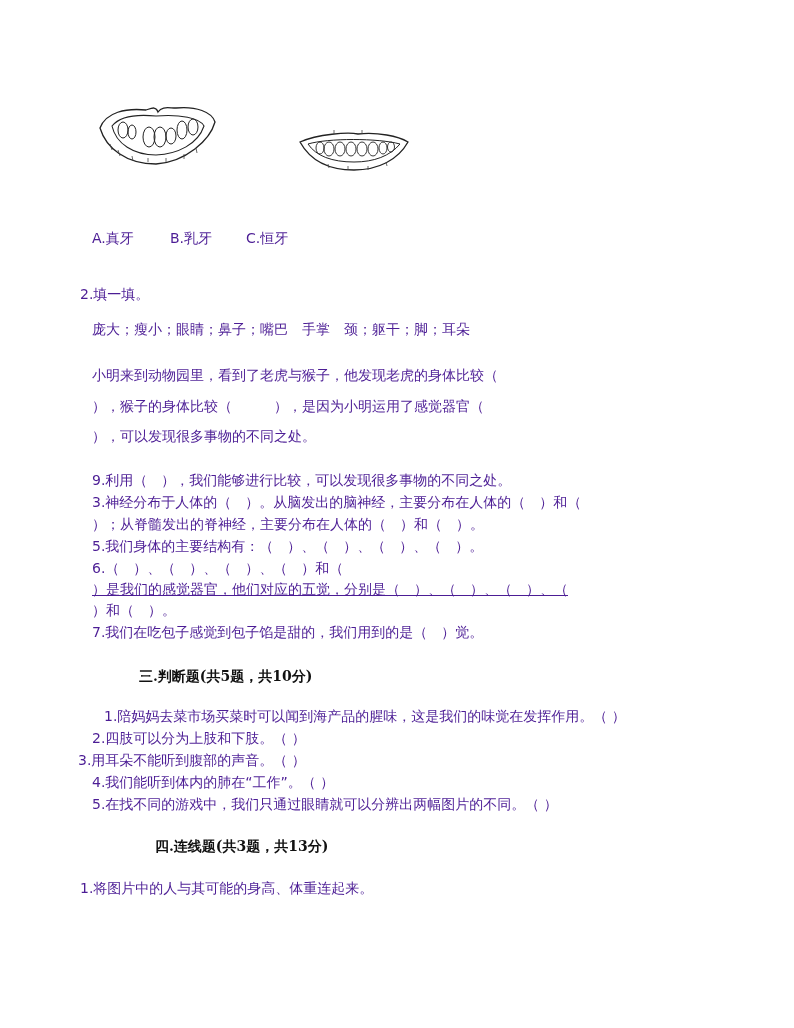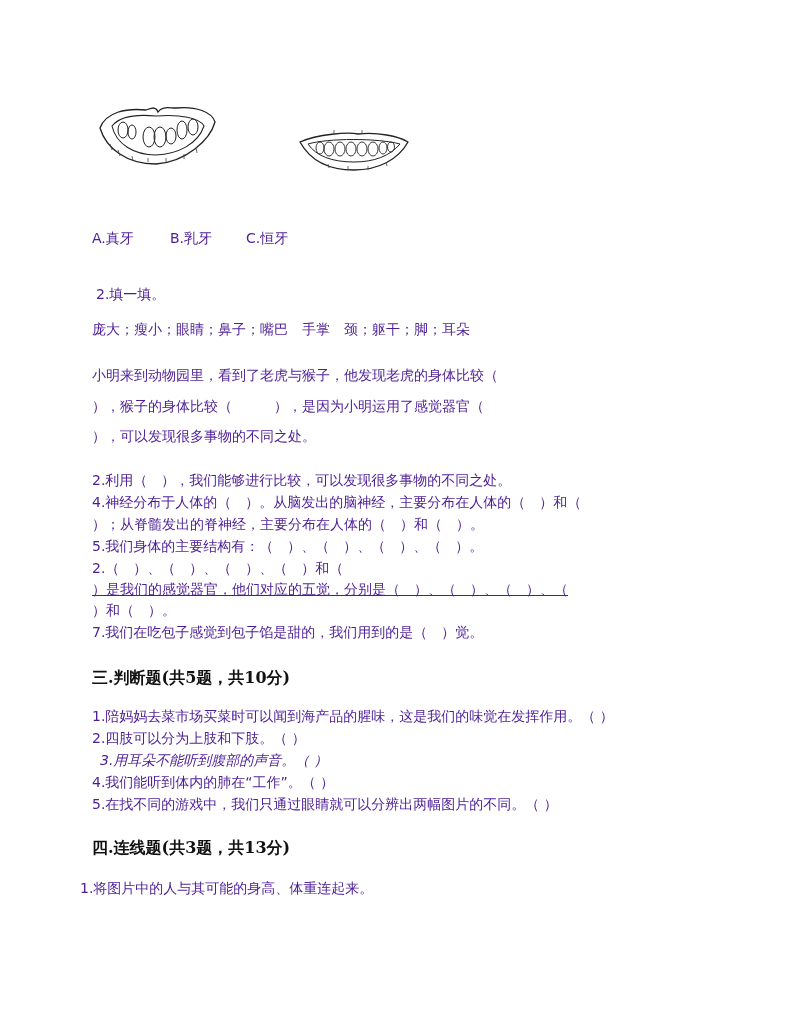--- a/index.html
+++ b/index.html
@@ -1,20 +1,20 @@
 <!DOCTYPE html>
 <html><head>
   <meta charset="utf-8">
   <style>
     * { margin: 0; padding: 0; box-sizing: border-box; }
     html, body { width: 794px; height: 1028px; background: #ffffff; overflow: hidden; }
     body { position: relative; font-family: "DejaVu Sans", "Liberation Sans", sans-serif; color: #111; }
     .abs { position: absolute; white-space: nowrap; }
     .txt { font-size: 14px; line-height: 20px; color: #4c1d95; }
-    .bold { font-weight: bold; font-family: "DejaVu Serif", "Liberation Serif", serif; font-size: 16px; }
+    .bold { font-weight: bold; font-family: "DejaVu Serif", "Liberation Serif", serif; font-size: 14px; margin-left: 47px; }
     svg { display: block; }
   </style>
 </head>
 <body>
 
 <div class="abs" style="left:96px; top:100px; width:122px; height:68px;">
   <svg width="122" height="68" viewBox="0 0 122 68">
     <path d="M4,28 C10,12 30,8 50,10 C56,8 60,6 62,12 C66,6 72,8 80,8 C100,6 116,12 119,22 C114,40 90,62 60,64 C30,64 10,48 4,28 Z" fill="none" stroke="#222" stroke-width="1.3"></path>
     <path d="M16,26 C24,16 40,14 60,16 C84,14 104,18 108,26 C102,44 82,54 60,55 C38,55 20,44 16,26 Z" fill="none" stroke="#222" stroke-width="1.1"></path>
     <g fill="none" stroke="#222" stroke-width="1">
@@ -60,37 +60,37 @@
       <line x1="70" y1="38" x2="70" y2="42"></line>
         <line x1="88" y1="34" x2="89" y2="38"></line>
     </g>
   </svg>
 </div>
 
 <div class="abs txt" style="left:92px; top:228px;">A.真牙</div>
 <div class="abs txt" style="left:170px; top:228px;">B.乳牙</div>
 <div class="abs txt" style="left:246px; top:228px;">C.恒牙</div>
 
-<div class="abs txt" style="left:96px; top:284px;">2.填一填。</div>
+<div class="abs txt" style="left:80px; top:284px;">2.填一填。</div>
 <div class="abs txt" style="left:92px; top:319px;">庞大；瘦小；眼睛；鼻子；嘴巴　手掌　颈；躯干；脚；耳朵</div>
 
 <div class="abs txt" style="left:92px; top:365px;">小明来到动物园里，看到了老虎与猴子，他发现老虎的身体比较（</div>
 <div class="abs txt" style="left:92px; top:396px;">），猴子的身体比较（　　　），是因为小明运用了感觉器官（</div>
 <div class="abs txt" style="left:92px; top:426px;">），可以发现很多事物的不同之处。</div>
 
-<div class="abs txt" style="left:92px; top:470px;">2.利用（　），我们能够进行比较，可以发现很多事物的不同之处。</div>
-<div class="abs txt" style="left:92px; top:492px;">4.神经分布于人体的（　）。从脑发出的脑神经，主要分布在人体的（　）和（</div>
+<div class="abs txt" style="left:92px; top:470px;">9.利用（　），我们能够进行比较，可以发现很多事物的不同之处。</div>
+<div class="abs txt" style="left:92px; top:492px;">3.神经分布于人体的（　）。从脑发出的脑神经，主要分布在人体的（　）和（</div>
 <div class="abs txt" style="left:92px; top:514px;">）；从脊髓发出的脊神经，主要分布在人体的（　）和（　）。</div>
 <div class="abs txt" style="left:92px; top:536px;">5.我们身体的主要结构有：（　）、（　）、（　）、（　）。</div>
-<div class="abs txt" style="left:92px; top:558px;">2.（　）、（　）、（　）、（　）和（</div>
+<div class="abs txt" style="left:92px; top:558px;">6.（　）、（　）、（　）、（　）和（</div>
 <div class="abs txt" style="left:92px; top:579px;text-decoration:underline;">）是我们的感觉器官，他们对应的五觉，分别是（　）、（　）、（　）、（</div>
 <div class="abs txt" style="left:92px; top:600px;">）和（　）。</div>
 <div class="abs txt" style="left:92px; top:622px;">7.我们在吃包子感觉到包子馅是甜的，我们用到的是（　）觉。</div>
 
 <div class="abs bold" style="left:92px; top:668px;">三.判断题(共5题，共10分)</div>
-<div class="abs txt" style="left:92px; top:706px;">1.陪妈妈去菜市场买菜时可以闻到海产品的腥味，这是我们的味觉在发挥作用。（ ）</div>
+<div class="abs txt" style="left:104px; top:706px;">1.陪妈妈去菜市场买菜时可以闻到海产品的腥味，这是我们的味觉在发挥作用。（ ）</div>
 <div class="abs txt" style="left:92px; top:728px;">2.四肢可以分为上肢和下肢。（ ）</div>
-<div class="abs txt" style="left:100px; top:750px;font-style:italic;">3.用耳朵不能听到腹部的声音。（ ）</div>
+<div class="abs txt" style="left:78px; top:750px;">3.用耳朵不能听到腹部的声音。（ ）</div>
 <div class="abs txt" style="left:92px; top:772px;">4.我们能听到体内的肺在“工作”。（ ）</div>
 <div class="abs txt" style="left:92px; top:794px;">5.在找不同的游戏中，我们只通过眼睛就可以分辨出两幅图片的不同。（ ）</div>
 
-<div class="abs bold" style="left:92px; top:838px;">四.连线题(共3题，共13分)</div>
+<div class="abs bold" style="left:108px; top:838px;">四.连线题(共3题，共13分)</div>
 <div class="abs txt" style="left:80px; top:878px;">1.将图片中的人与其可能的身高、体重连起来。</div>
 
 </body></html>

